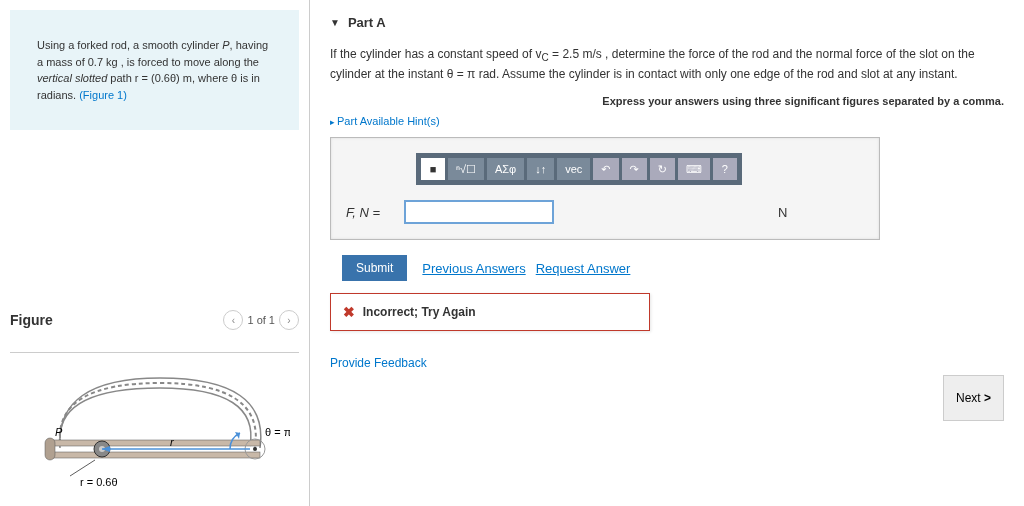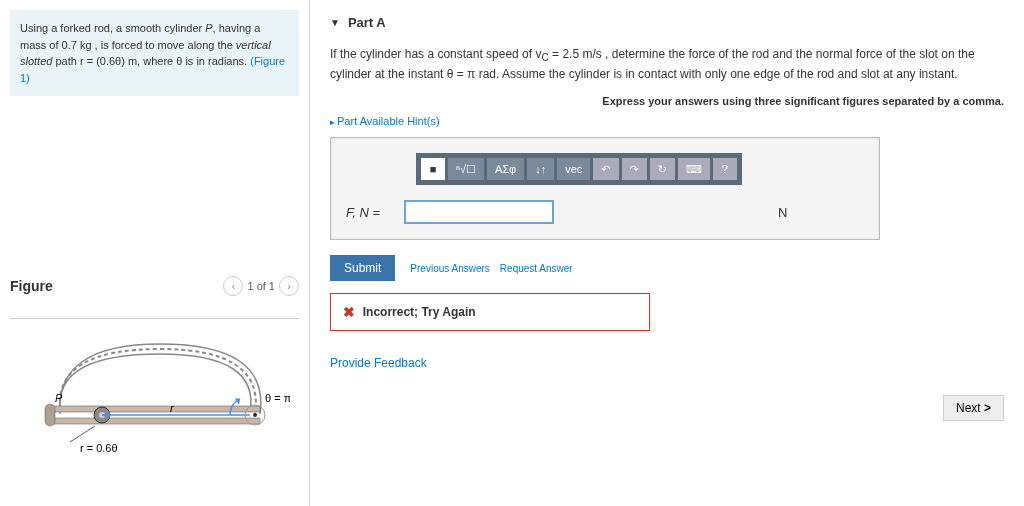--- a/index.html
+++ b/index.html
@@ -1,19 +1,19 @@
 <!DOCTYPE html>
 <html><head>
 <meta charset="utf-8">
 <style>
 * { box-sizing: border-box; margin: 0; padding: 0; }
 body { font-family: Arial, sans-serif; font-size: 12px; color: #333; background: #fff; width: 1024px; height: 506px; position: relative; }
 .container { display: flex; height: 100%; }
 .left-panel { width: 310px; padding: 10px; border-right: 1px solid #ccc; }
-.problem-box { background: #e8f4f8; padding: 10px; font-size: 11px; line-height: 1.5; }
+.problem-box { background: #e8f4f8; padding: 27px; font-size: 11px; line-height: 1.5; }
 .problem-box .fig-link { color: #0077cc; }
 .figure-section { margin-top: 180px; }
 .figure-header { display: flex; justify-content: space-between; align-items: center; border-bottom: 1px solid #ccc; padding-bottom: 22px; margin-bottom: 15px; }
 .figure-header h3 { font-size: 14px; font-weight: bold; }
 .pager { display: flex; align-items: center; gap: 4px; }
 .pager-btn { width: 20px; height: 20px; border: 1px solid #ccc; border-radius: 50%; background: #fff; display: flex; align-items: center; justify-content: center; font-size: 10px; color: #888; cursor: pointer; }
 .pager-text { font-size: 11px; color: #555; }
 .figure-img { margin-top: 10px; padding-left: 20px; }
 .right-panel { flex: 1; padding: 15px 20px; position: relative; }
 .part-header { display: flex; align-items: center; gap: 8px; margin-bottom: 15px; }
@@ -25,28 +25,28 @@
 .hints-link::before { content: "▸ "; font-size: 9px; }
 .answer-box { border: 1px solid #bbb; background: #f5f5f5; padding: 15px; margin-top: 10px; width: 550px; box-shadow: inset 0 0 3px rgba(0,0,0,0.1); }
 .toolbar { background: #5a6a7a; padding: 5px; display: flex; gap: 3px; align-items: center; margin-left: 70px; width: fit-content; }
 .tool-btn { background: #7a8a9a; color: #fff; border: none; padding: 4px 8px; font-size: 11px; cursor: pointer; min-width: 24px; height: 22px; display: flex; align-items: center; justify-content: center; }
 .tool-btn.active { background: #fff; color: #333; }
 .tool-btn.light { background: #aab; }
 .input-row { display: flex; align-items: center; margin-top: 15px; gap: 24px; }
 .input-label { font-style: italic; font-size: 13px; }
 .answer-input { border: 2px solid #6da3d8; padding: 4px; width: 150px; height: 24px; background: #fff; }
 .unit-label { margin-left: 200px; font-size: 13px; }
-.submit-row { display: flex; align-items: center; gap: 15px; margin-top: 15px; }
+.submit-row { display: flex; align-items: center; gap: 15px; margin-top: 15px; margin-left: 12px; }
 .submit-btn { background: #3973ac; color: #fff; border: none; padding: 6px 14px; font-size: 12px; cursor: pointer; }
-.link-text { color: #0077cc; font-size: 10px; cursor: pointer; }
+.link-text { color: #0077cc; font-size: 13px; text-decoration: underline; cursor: pointer; }
 .feedback-box { border: 1px solid #c0392b; background: #fff; padding: 10px 12px; margin-top: 12px; display: flex; align-items: center; gap: 8px; width: 320px; box-shadow: 1px 1px 3px rgba(0,0,0,0.1); }
 .feedback-x { color: #c0392b; font-weight: bold; font-size: 14px; }
 .feedback-text { font-weight: bold; font-size: 12px; }
 .provide-feedback { color: #0077cc; font-size: 12px; margin-top: 25px; display: inline-block; cursor: pointer; }
-.next-btn { position: absolute; right: 20px; bottom: 85px; background: #eee; border: 1px solid #ccc; padding: 5px 12px; font-size: 12px; cursor: pointer; }
+.next-btn { position: absolute; right: 20px; bottom: 85px; background: #eee; border: 1px solid #ccc; padding: 15px 12px; font-size: 12px; cursor: pointer; }
 .next-btn::after { content: " >"; font-weight: bold; }
 svg text { font-family: Arial, sans-serif; }
 </style>
 </head>
 <body>
 
 <div class="container">
   <div class="left-panel">
     <div class="problem-box">
       <span>Using a forked rod, a smooth cylinder </span><i>P</i><span>, having a mass of 0.7 kg , is forced to move along the </span><i>vertical slotted</i><span> path r = (0.6θ) m, where θ is in radians. </span><span class="fig-link">(Figure 1)</span>

